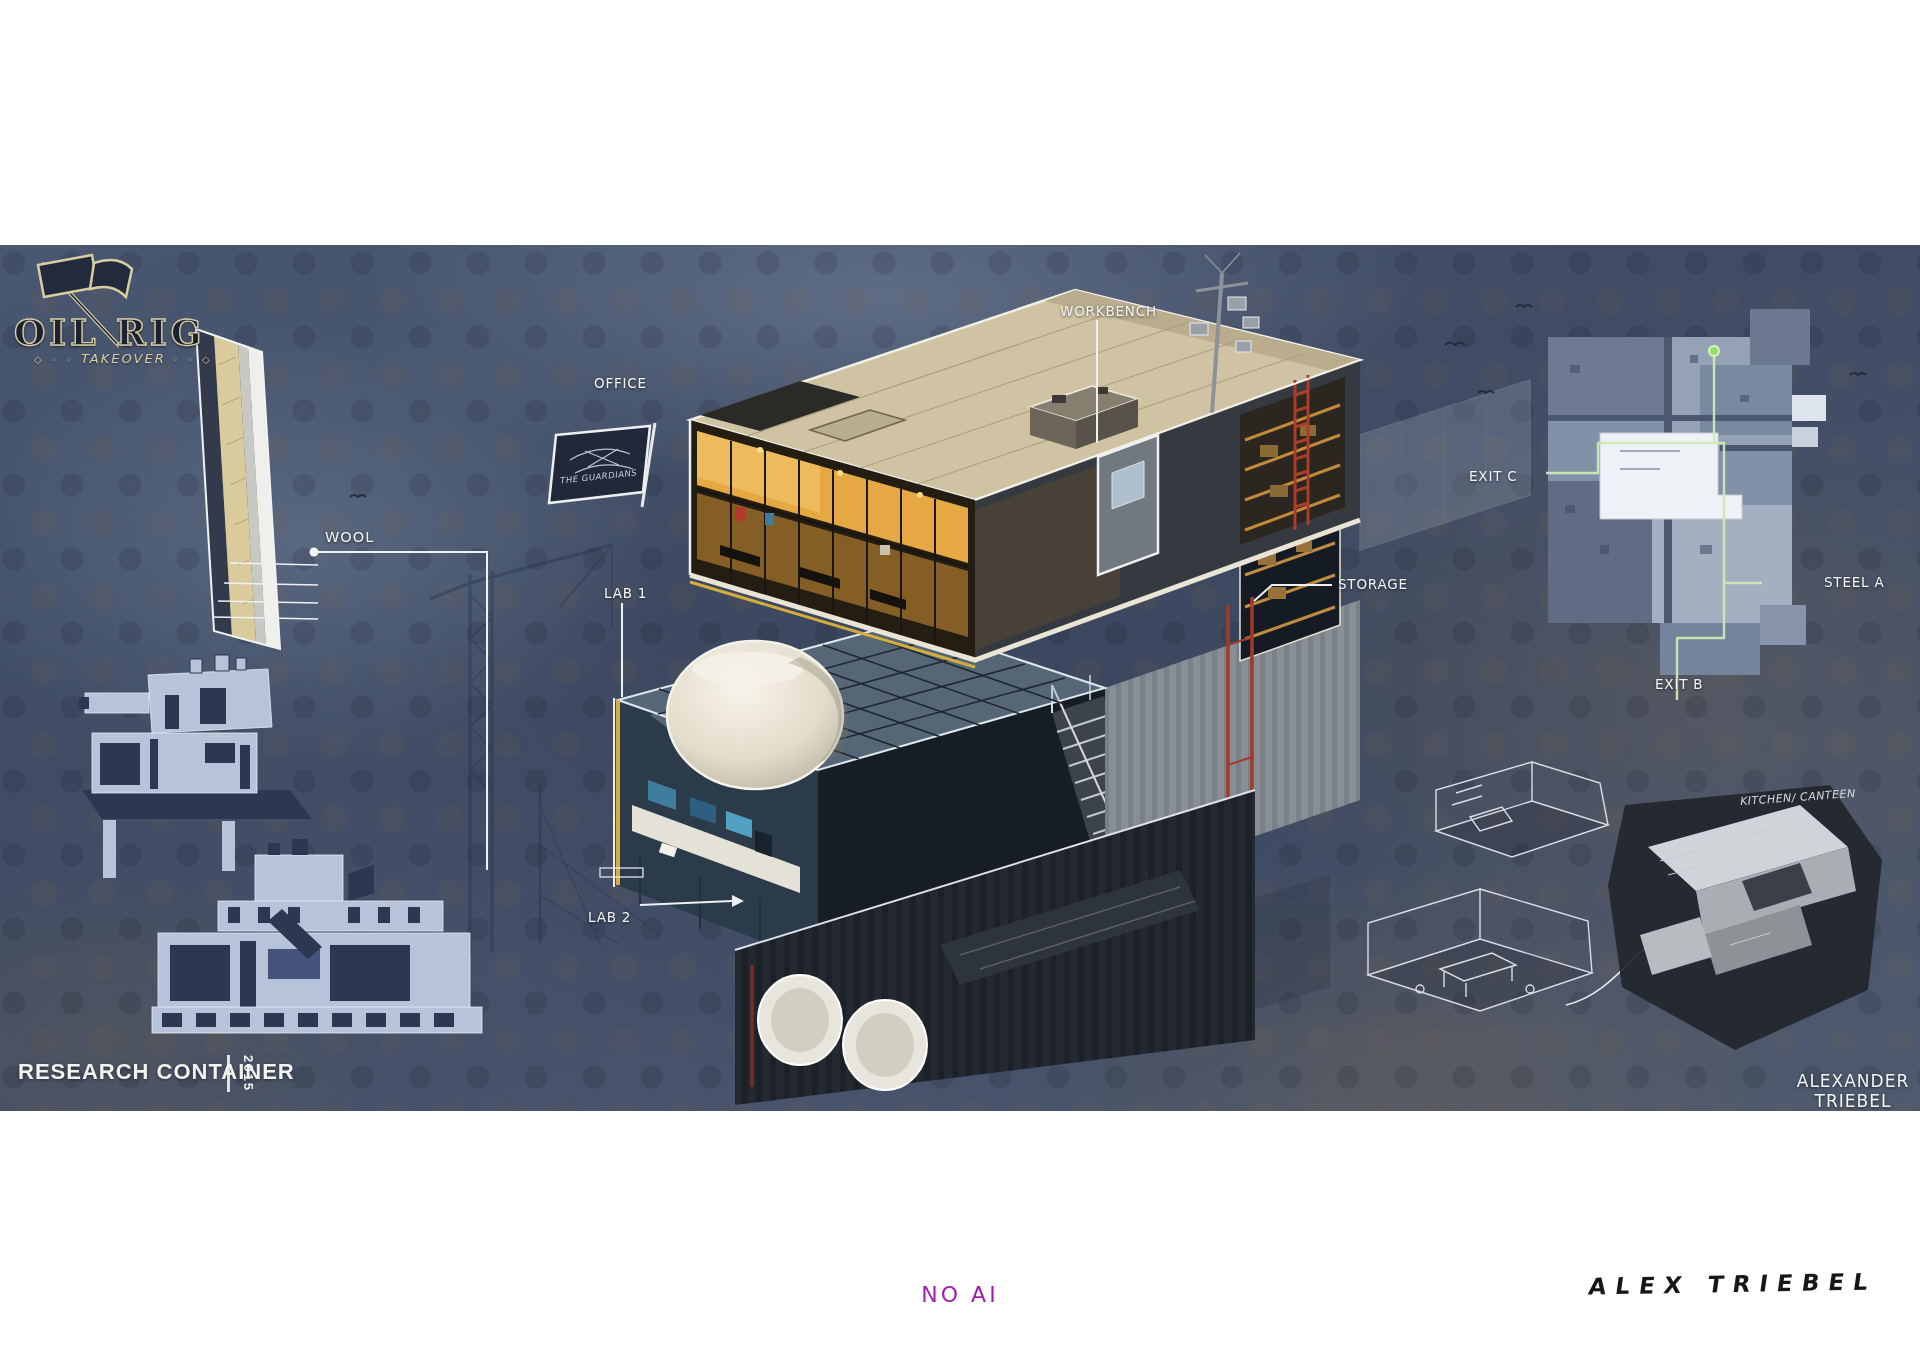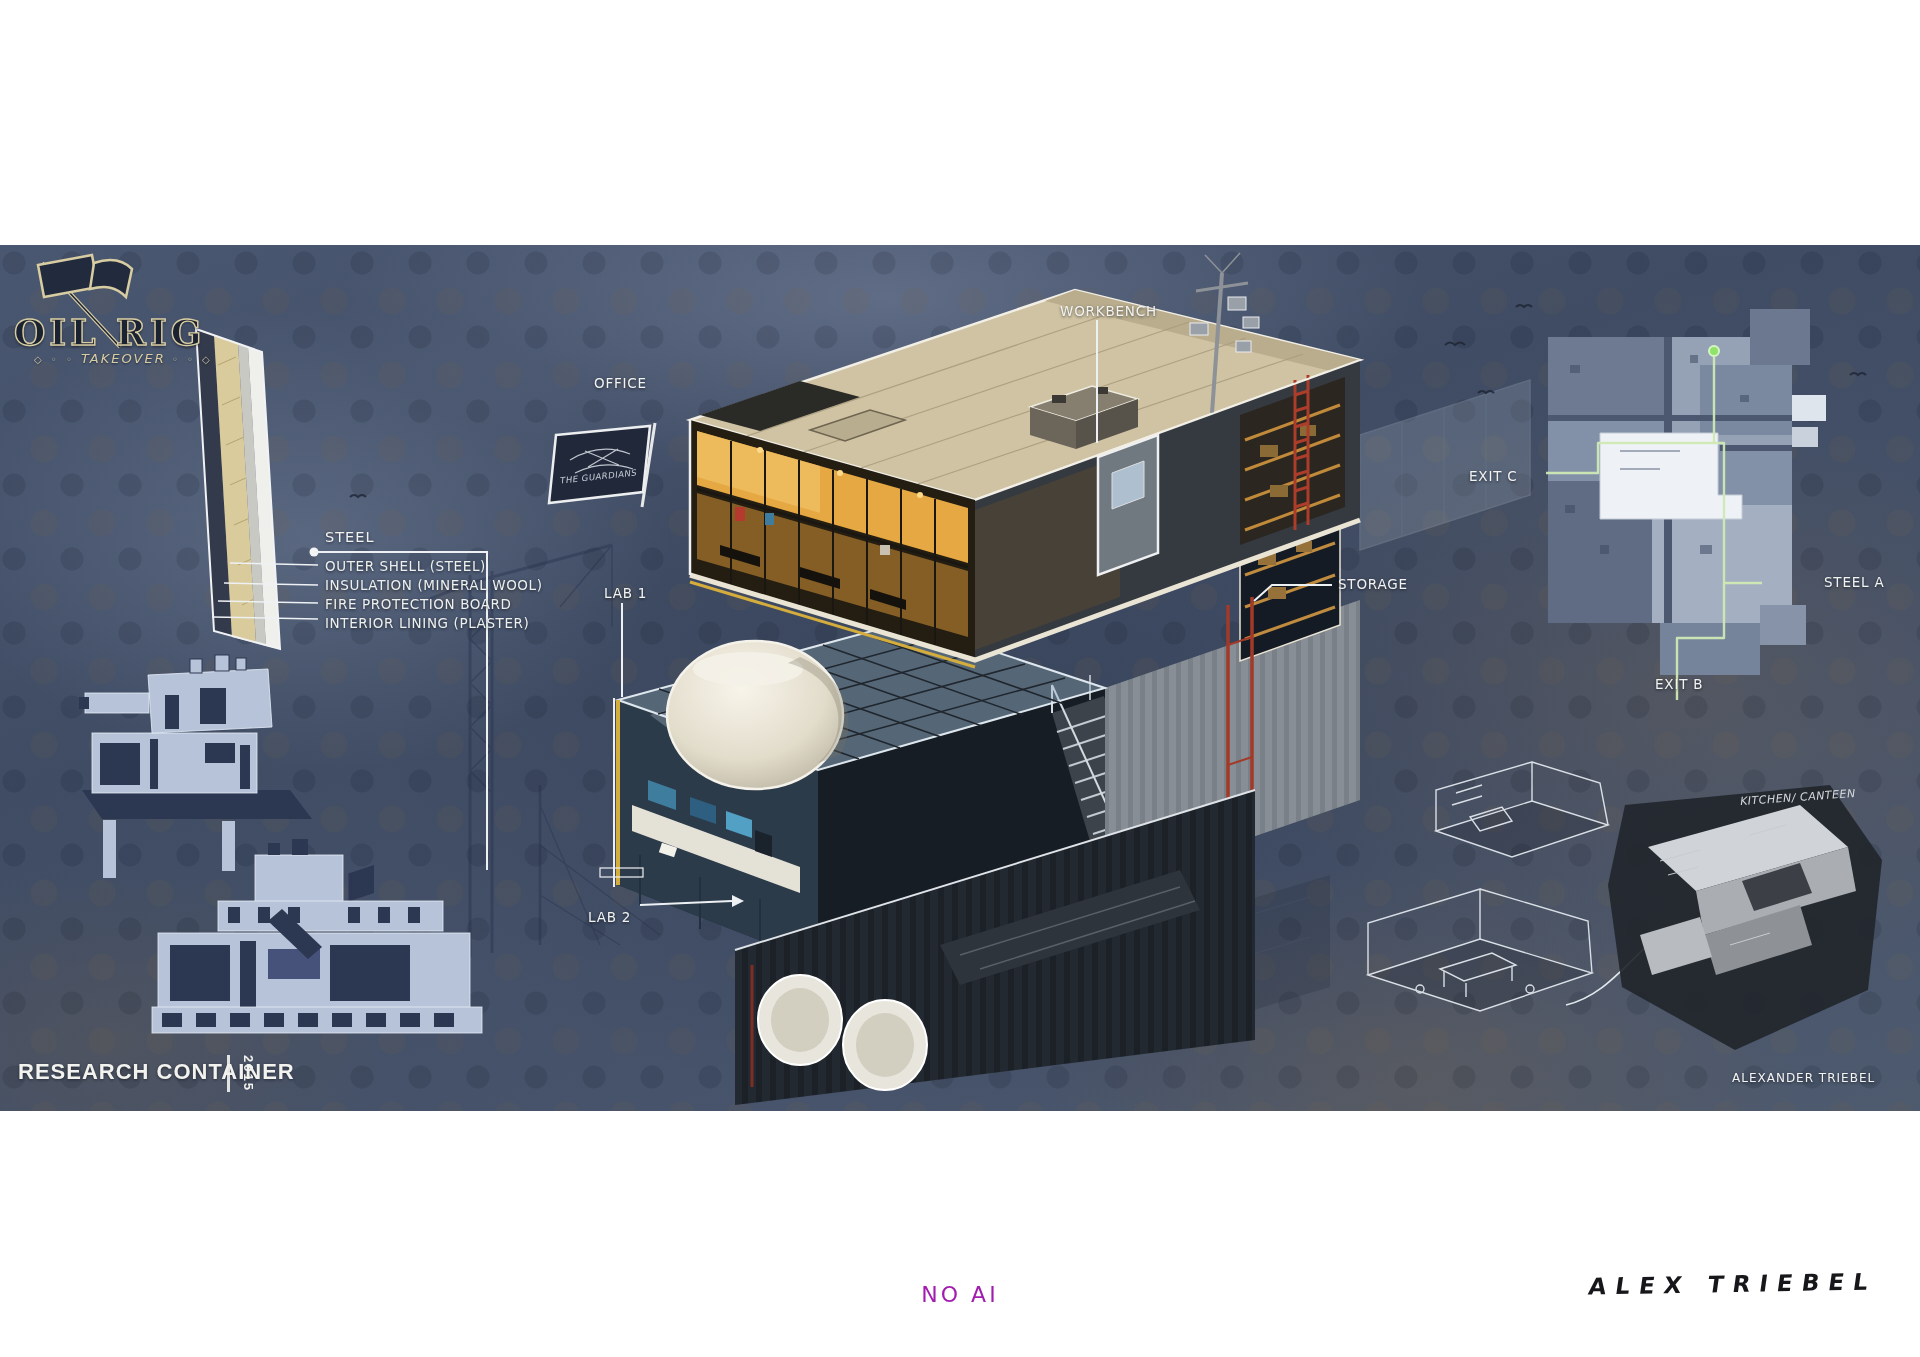--- a/index.html
+++ b/index.html
@@ -40,22 +40,22 @@
   .sketch-note{position:absolute;left:1740px;top:546px;color:#d5d8dc;font-size:11px;font-style:italic;
     letter-spacing:.5px;transform:rotate(-4deg);white-space:nowrap;}
   
   .proj{position:absolute;left:18px;top:814px;color:#f2f2ee;font-size:22px;font-weight:bold;
     font-family:"Liberation Sans","DejaVu Sans",sans-serif;letter-spacing:1px;
     text-shadow:0 1px 3px rgba(8,12,22,.55);}
   .proj-divider{position:absolute;left:227px;top:810px;width:3px;height:37px;background:rgba(242,242,238,.9);}
   .proj-year{position:absolute;left:256px;top:810px;color:#f2f2ee;font-size:13px;font-weight:bold;
     letter-spacing:2px;transform:rotate(90deg);transform-origin:top left;
     font-family:"Liberation Sans","DejaVu Sans",sans-serif;}
-  .author{position:absolute;left:1732px;top:826px;color:#f3f4f2;font-size:12px;letter-spacing:1px;
-    text-shadow:0 1px 3px rgba(8,12,22,.6);}
+  .author{position:absolute;left:1786px;top:826px;color:#f3f4f2;font-size:17px;letter-spacing:1px;
+    text-shadow:0 1px 3px rgba(8,12,22,.6);text-align:center;}
   
   .band-bottom{position:absolute;left:0;top:1111px;width:1920px;height:246px;background:#ffffff;}
   .contact{position:absolute;left:37px;top:168px;color:#6e6e6e;font-size:23px;letter-spacing:1.5px;}
   .center-note{position:absolute;left:50%;top:171px;transform:translateX(-50%);color:#a21caf;
     font-size:22px;letter-spacing:3px;}
   .signature{position:absolute;right:44px;top:160px;color:#17171b;font-size:23px;font-weight:600;
     letter-spacing:9px;transform:skewX(-9deg) rotate(-1deg);}
 </style>
 </head>
 <body>
@@ -459,27 +459,21 @@
       <svg style="position:absolute;left:28px;top:8px" width="130" height="100" viewBox="0 0 130 100">
         <line x1="14" y1="10" x2="92" y2="94" stroke="#d8cda2" stroke-width="4"></line>
         <line x1="14" y1="10" x2="92" y2="94" stroke="#1b2232" stroke-width="1.5"></line>
         <polygon points="10,12 64,2 70,34 16,44" fill="#222b3d" stroke="#d8cda2" stroke-width="2.5"></polygon>
         <path d="M66,10 C84,4 96,8 104,16 L98,44 C88,34 78,32 62,36 Z" fill="#222b3d" stroke="#d8cda2" stroke-width="2.5"></path>
       </svg>
       <div class="logo-title">OIL RIG</div>
       <div class="logo-sub"><span class="orn">◇ ◦ ◦</span> <span>TAKEOVER</span> <span class="orn">◦ ◦ ◇</span></div>
     </div>
 
-    <div class="wall-title">STEEL</div>
-    <div class="wall-layers">
-      <div>OUTER SHELL (STEEL)</div>
-      <div>INSULATION (MINERAL WOOL)</div>
-      <div>FIRE PROTECTION BOARD</div>
-      <div>INTERIOR LINING (PLASTER)</div>
-    </div>
+    <div class="wall-title">WOOL</div>
 
     <div class="lbl" style="left:594px;top:130px">OFFICE</div>
     <div class="lbl" style="left:1060px;top:58px">WORKBENCH</div>
     <div class="lbl" style="left:604px;top:340px">LAB 1</div>
     <div class="lbl" style="left:588px;top:664px">LAB 2</div>
     <div class="lbl" style="left:1338px;top:331px">STORAGE</div>
     <div class="lbl" style="left:1469px;top:223px">EXIT C</div>
     <div class="lbl" style="left:1824px;top:329px">STEEL A</div>
     <div class="lbl" style="left:1655px;top:431px">EXIT B</div>
 

